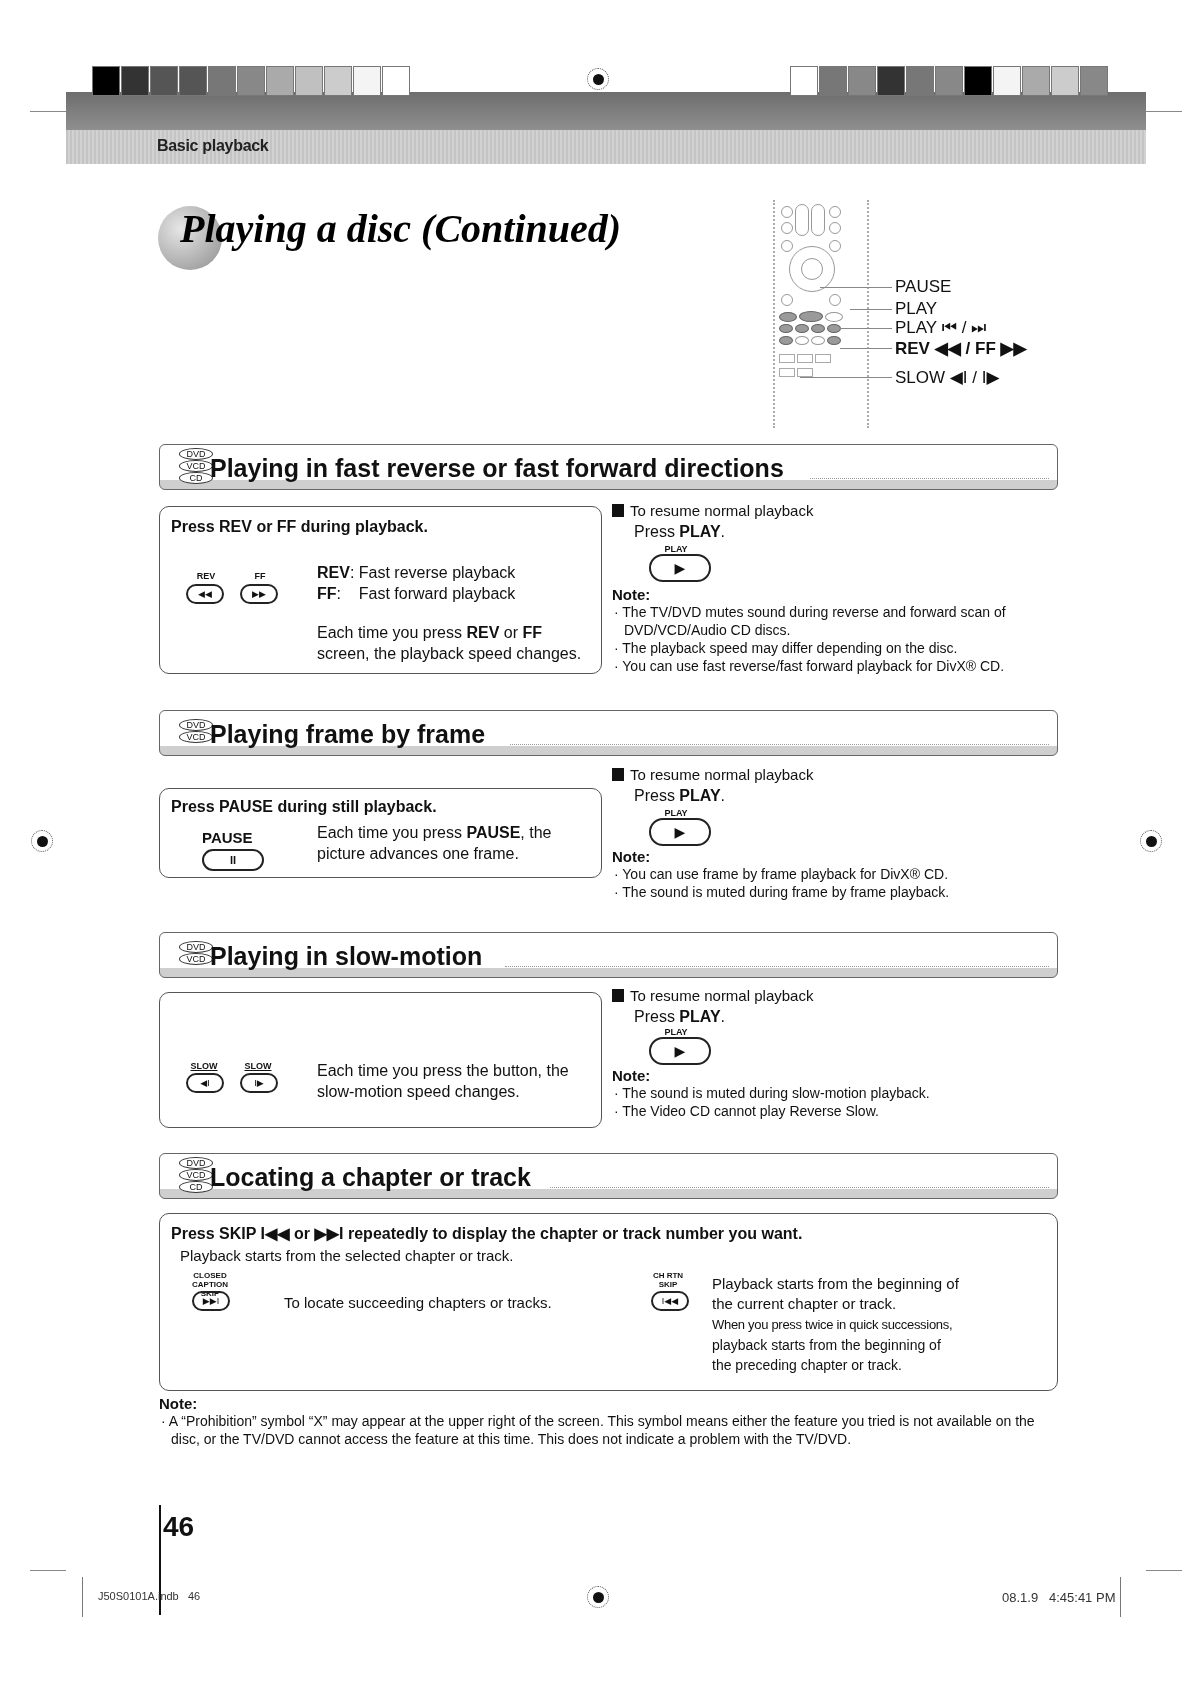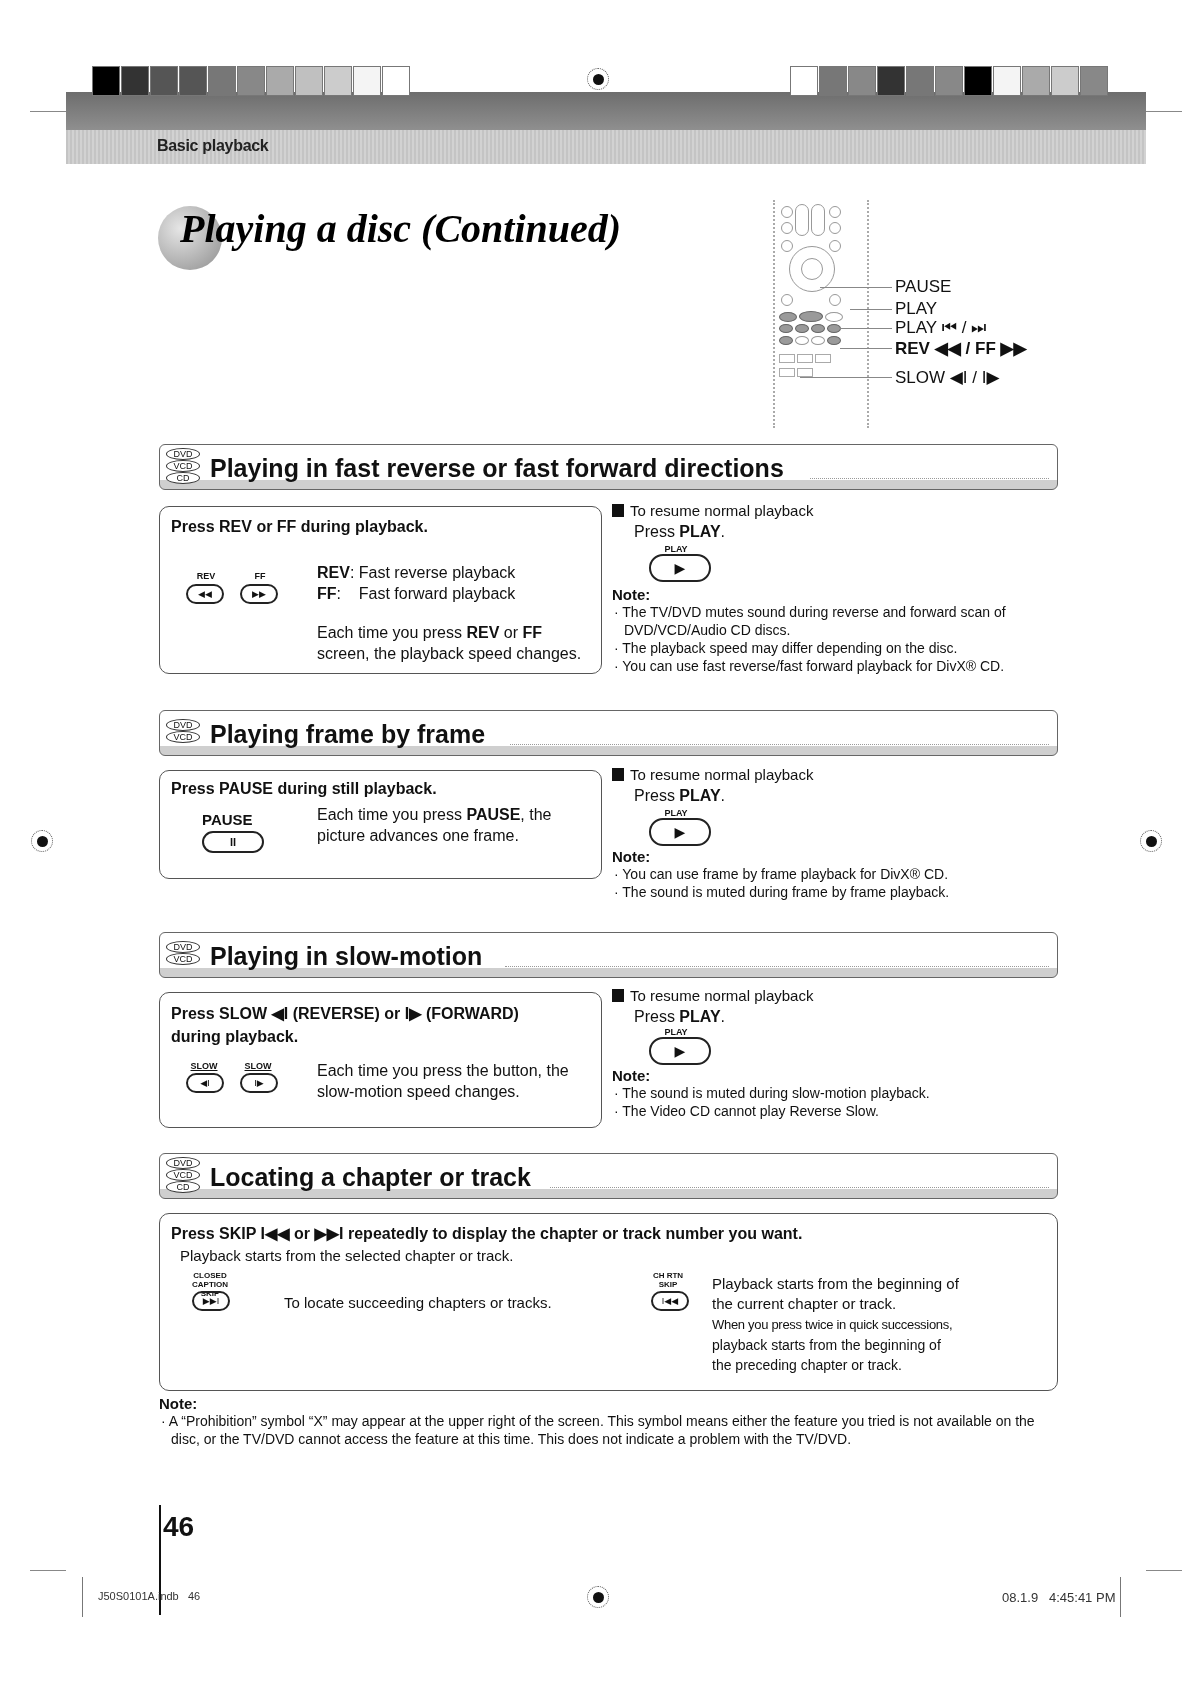--- a/index.html
+++ b/index.html
@@ -24,21 +24,21 @@
   
   .remote{left:773px;top:200px;width:92px;height:228px;border-left:2px dotted #aaa;border-right:2px dotted #aaa;}
   .r-btn{position:absolute;border:1px solid #999;border-radius:50%;background:#fff;}
   .r-dark{background:#9a9a9a;border-color:#666;}
   .r-rect{position:absolute;border:1px solid #aaa;height:7px;width:14px;}
   .remote-label{left:895px;font-size:17px;color:#111;}
   .leader{height:1px;background:#888;}
   
   .sec-head{left:159px;width:899px;height:46px;border:1px solid #666;border-radius:6px;
     background:linear-gradient(#fff 0 80%,#cfcfcf 80%);box-sizing:border-box;}
-  .sec-head .discs{position:absolute;left:6px;top:3px;display:flex;flex-direction:column;}
+  .sec-head .discs{position:absolute;left:19px;top:3px;display:flex;flex-direction:column;}
   .disc{font-size:9px;line-height:10px;border:1px solid #333;border-radius:50%;padding:0 5px;margin-bottom:0;background:#fff;text-align:center;width:22px;}
   .sec-head .sec-title{position:absolute;left:50px;top:9px;font-size:25px;font-weight:bold;}
   .sec-head .dots{position:absolute;bottom:10px;right:8px;height:0;border-bottom:1px dotted #999;}
   
   .box{border:1px solid #555;border-radius:10px;box-sizing:border-box;}
   .box-h{font-size:16px;font-weight:bold;}
   .txt{font-size:16px;line-height:21px;}
   .pill{border:2px solid #222;border-radius:14px;width:34px;height:16px;display:flex;align-items:center;justify-content:center;font-size:9px;}
   .pill-big{border:2px solid #222;border-radius:18px;width:58px;height:24px;display:flex;align-items:center;justify-content:center;font-size:14px;}
   .btn-lbl{font-size:9px;font-weight:bold;text-align:center;}
@@ -159,21 +159,21 @@
 </div>
 
 <div class="abs sec-head" style="top:710px;">
   <div class="discs" style="top:8px;">
     <span class="disc">DVD</span>
     <span class="disc">VCD</span>
   </div>
   <span class="sec-title">Playing frame by frame</span>
   <div class="dots" style="left:350px;"></div>
 </div>
-<div class="abs box" style="left:159px;top:770px;width:443px;height:109px;">
+<div class="abs box" style="left:159px;top:788px;width:443px;height:90px;">
   <div class="abs box-h" style="left:11px;top:9px;">Press PAUSE during still playback.</div>
   <div class="abs" style="left:42px;top:40px;font-size:15px;font-weight:bold;">PAUSE</div>
   <div class="abs pill-big" style="left:42px;top:60px;height:18px;font-weight:bold;font-size:11px;">II</div>
   <div class="abs txt" style="left:157px;top:33px;width:270px;"><span>Each time you press </span><b>PAUSE</b><span>, the picture advances one frame.</span></div>
 </div>
 <div class="abs" style="left:612px;top:766px;width:450px;">
   <div class="resume-h"><span class="sq"></span><span>To resume normal playback</span></div>
   <div class="txt" style="margin-left:22px;margin-top:2px;"><span>Press </span><b>PLAY</b>.</div>
   <div class="btn-lbl" style="margin-left:40px;width:48px;margin-top:2px;">PLAY</div>
   <div class="pill-big" style="margin-left:37px;">▶</div>
@@ -187,21 +187,20 @@
 
 <div class="abs sec-head" style="top:932px;">
   <div class="discs" style="top:8px;">
     <span class="disc">DVD</span>
     <span class="disc">VCD</span>
   </div>
   <span class="sec-title">Playing in slow-motion</span>
   <div class="dots" style="left:345px;"></div>
 </div>
 <div class="abs box" style="left:159px;top:992px;width:443px;height:136px;">
-  <div class="abs box-h" style="left:11px;top:9px;line-height:23px;"><span>Press SLOW ◀I (REVERSE) or I▶ (FORWARD)</span><br><span>during playback.</span></div>
   <div class="abs btn-lbl" style="left:24px;top:68px;width:40px;text-decoration:underline;">SLOW</div>
   <div class="abs pill" style="left:26px;top:80px;">◀I</div>
   <div class="abs btn-lbl" style="left:78px;top:68px;width:40px;text-decoration:underline;">SLOW</div>
   <div class="abs pill" style="left:80px;top:80px;">I▶</div>
   <div class="abs txt" style="left:157px;top:67px;width:280px;">Each time you press the button, the slow-motion speed changes.</div>
 </div>
 <div class="abs" style="left:612px;top:987px;width:450px;">
   <div class="resume-h"><span class="sq"></span><span>To resume normal playback</span></div>
   <div class="txt" style="margin-left:22px;margin-top:2px;"><span>Press </span><b>PLAY</b>.</div>
   <div class="btn-lbl" style="margin-left:40px;width:48px;margin-top:0;">PLAY</div>

